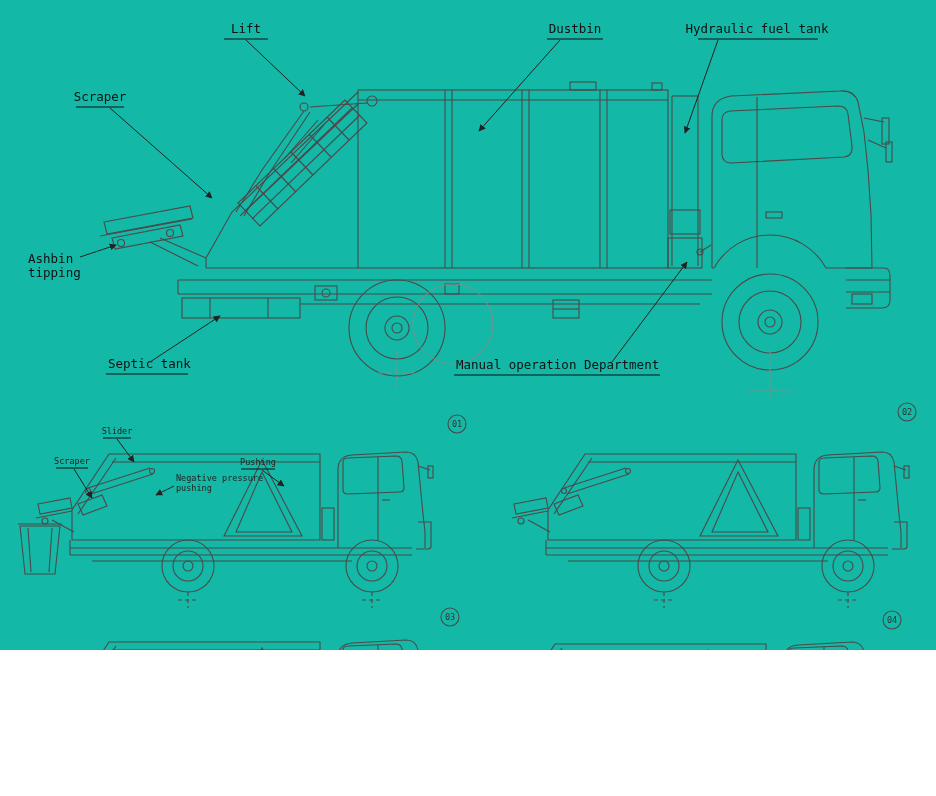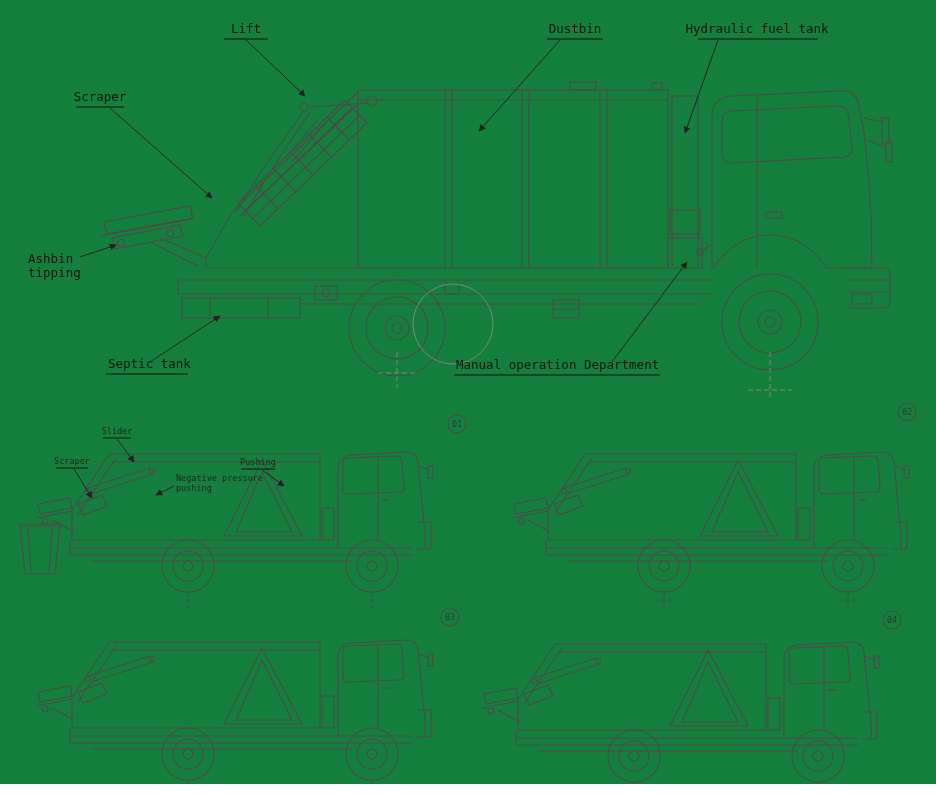--- a/index.html
+++ b/index.html
@@ -1,16 +1,16 @@
 <!DOCTYPE html>
 <html><head>
 <meta charset="utf-8">
 <style>
   html,body{margin:0;padding:0;background:#ffffff;}
-  .page{position:relative;width:936px;height:784px;background:#15803d;overflow:hidden;
+  .page{position:relative;width:936px;height:650px;background:#14b8a6;overflow:hidden;
         font-family:"DejaVu Sans Mono", monospace;}
   svg{display:block}
   .lbl{font:12.5px "DejaVu Sans Mono", monospace;fill:#111;}
   .lbl-sm{font:8.5px "DejaVu Sans Mono", monospace;fill:#222;}
   .badge-t{font:8.5px "DejaVu Sans Mono", monospace;fill:#333;}
   .ln{stroke:#4a4a4a;fill:none;stroke-width:1.1;}
   .ln-lt{stroke:#8a8a8a;fill:none;stroke-width:0.9;}
   .leader{stroke:#222;fill:none;stroke-width:1;}
   .u{stroke:#111;stroke-width:1;}
 </style>

